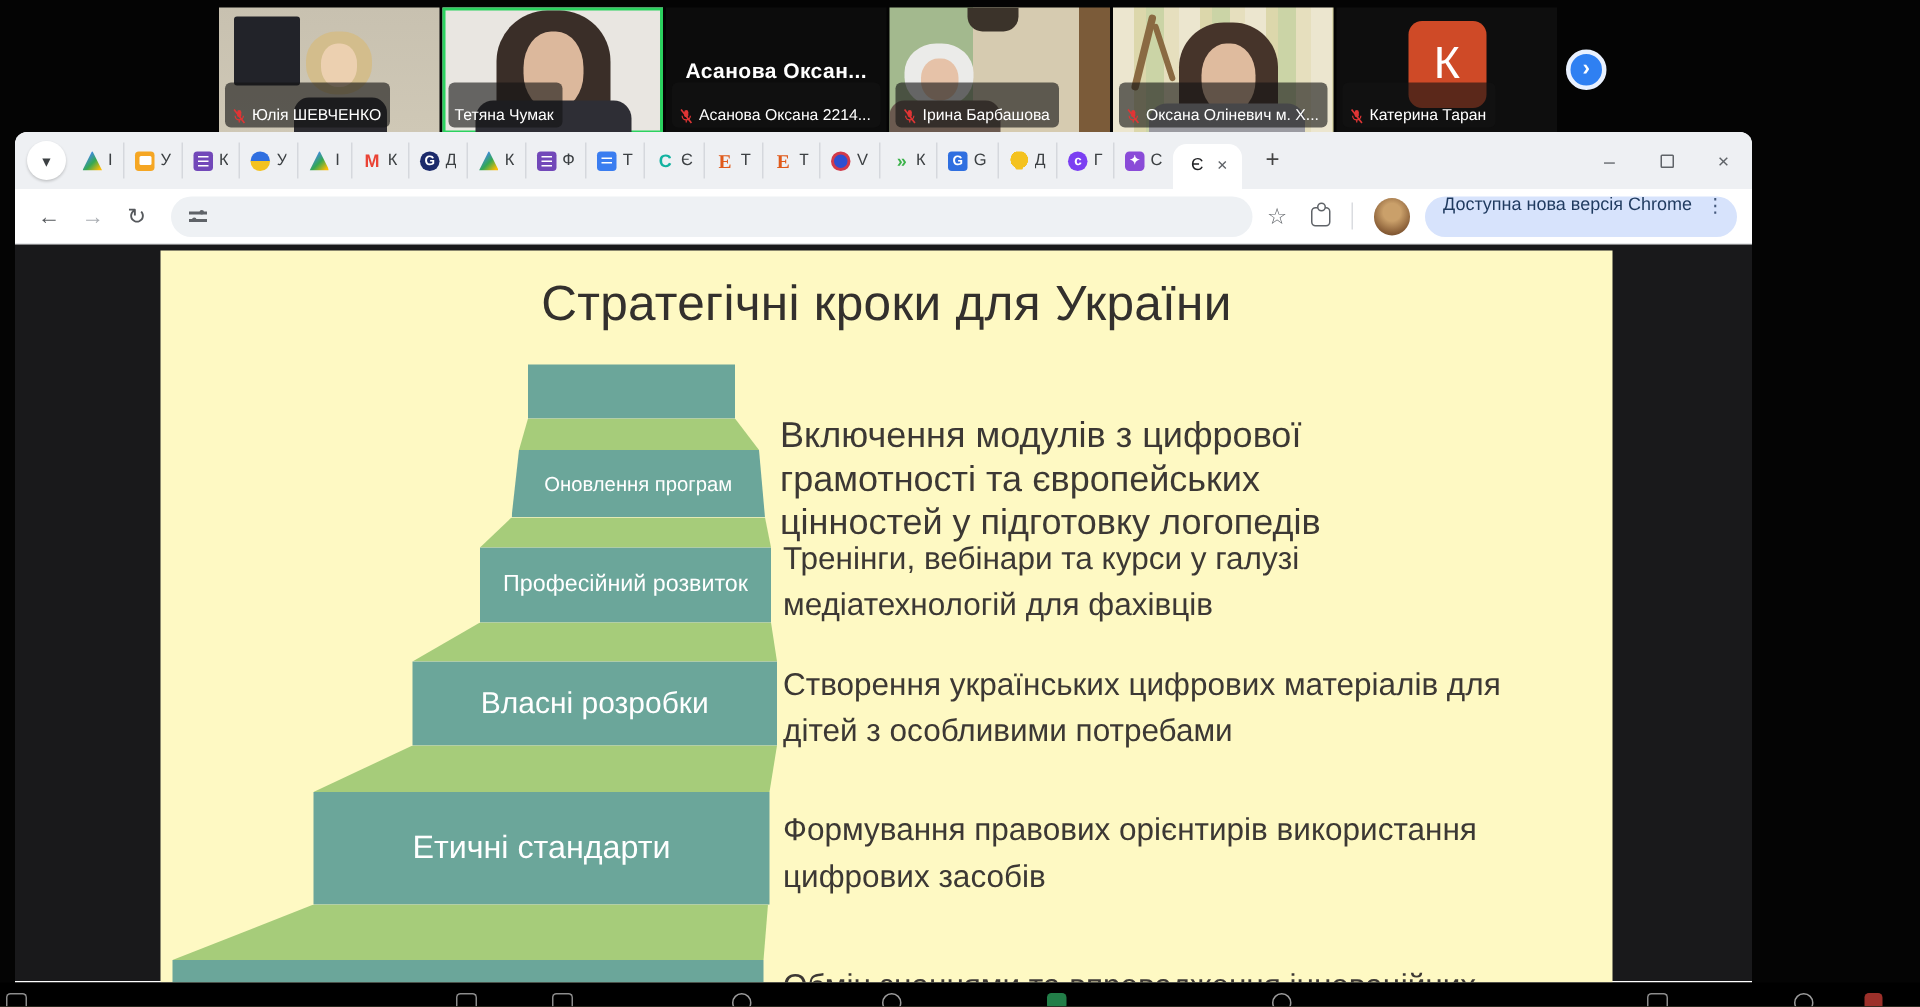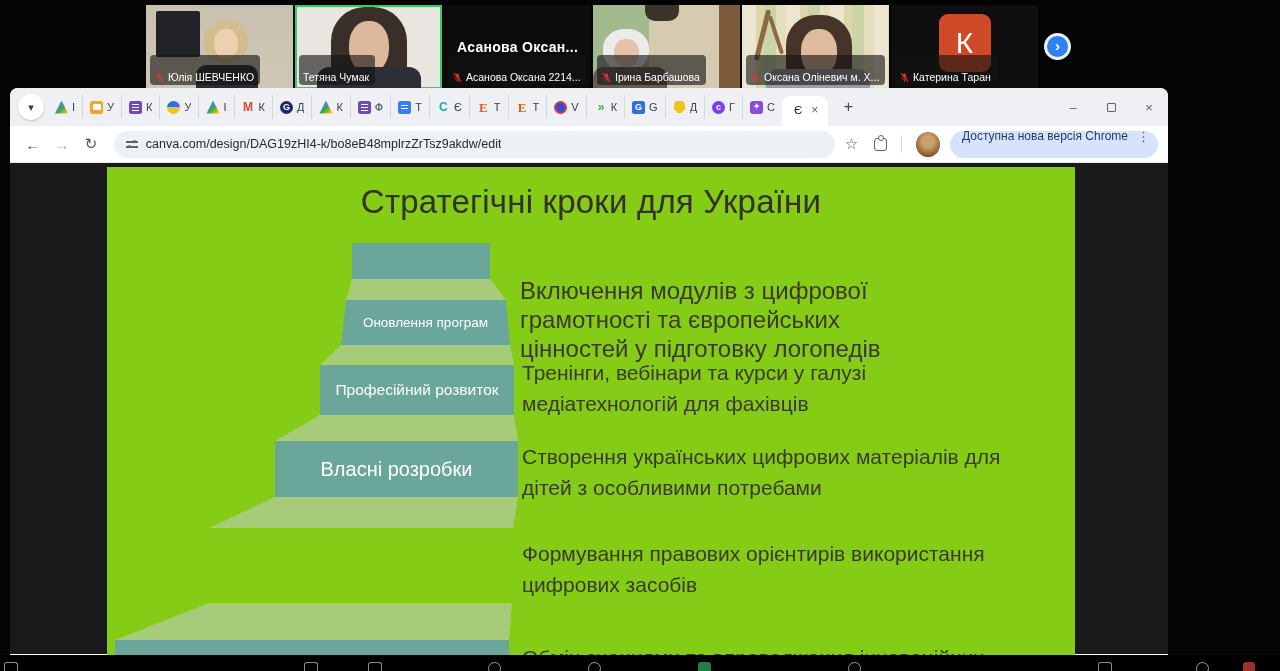--- a/index.html
+++ b/index.html
@@ -82,21 +82,21 @@
   .puzzle { position:relative; width:13px; height:13px; border:1.5px solid #5f6368; border-radius:3px; margin:0 6px; }
   .puzzle::after { content:""; position:absolute; top:-4px; left:3px; width:4px; height:4px; border-radius:50%; border:1.5px solid #5f6368; background:#fff; }
   .vsep { width:1px; height:18px; background:#dadce0; margin:0 4px; }
   #avatar { width:25px; height:25px; border-radius:50%; background:radial-gradient(circle at 50% 38%, #caa06a 30%, #8a5f38 70%, #5d3f24); margin:0 6px; }
   #updatepill { display:flex; align-items:center; gap:7px; height:27px; background:#d7e3fc; border-radius:14px; padding:0 6px 16px 12px; }
   #updatepill .ut { font-size:12px; color:#1f3a5f; white-space:nowrap; }
   #updatepill .dots { color:#44597c; font-size:13px; padding:0 2px; }
 
   
   #content { position:relative; height:491px; background:#19191b; }
-  #slide { position:absolute; left:97px; top:4px; width:968px; height:488px; background:#84cc16; overflow:hidden; }
+  #slide { position:absolute; left:97px; top:4px; width:968px; height:488px; background:#fef9c3; overflow:hidden; }
   #slide-title { position:absolute; left:0; top:16px; width:100%; text-align:center;
     font-size:33px; color:#33302d; letter-spacing:.2px; }
   .face { position:absolute; background:#6ba69a; display:flex; align-items:center; justify-content:center;
     color:#fff; white-space:nowrap; }
   .band { position:absolute; background:#a6cc7a; }
   .desc { position:absolute; color:#3c3834; }
   .d-sm { font-size:24px; line-height:29px; }
   .d-lg { font-size:21px; line-height:31px; }
 
   
@@ -298,21 +298,20 @@
         <div class="winbtn">×</div>
       </div>
     </div>
 
     <div id="toolbar">
       <div class="navic">←</div>
       <div class="navic fwd">→</div>
       <div class="navic">↻</div>
       <div id="urlpill">
         <span class="tuneic"></span>
-        <span id="urltext">canva.com/design/DAG19zHI4-k/bo8eB48mplrzZrTsz9akdw/edit</span>
       </div>
       <div class="rightic">☆</div>
       <div class="puzzle"></div>
       <div class="vsep"></div>
       <div id="avatar"></div>
       <div id="updatepill">
         <span class="ut">Доступна нова версія Chrome</span>
         <span class="dots">⋮</span>
       </div>
     </div>
@@ -332,20 +331,23 @@
         <div class="face" style="left:213px; top:198px; width:194px; height:50px; font-size:15.5px;">
             <span>Професійний розвиток</span>
           </div>
         <div class="band" style="left:168px; top:248px; width:243px; height:26px; clip-path:polygon(45px 0,239px 0,243px 26px,0 26px);"></div>
 
         <div class="face" style="left:168px; top:274px; width:243px; height:56px; font-size:20px;">
             <span>Власні розробки</span>
           </div>
         <div class="band" style="left:102px; top:330px; width:309px; height:31px; clip-path:polygon(66px 0,309px 0,304px 31px,0 31px);"></div>
 
+        <div class="face" style="left:102px; top:361px; width:304px; height:75px; font-size:21.5px;">
+            <span>Етичні стандарти</span>
+          </div>
         <div class="band" style="left:8px; top:436px; width:398px; height:37px; clip-path:polygon(94px 0,397px 0,394px 37px,0 37px);"></div>
 
         <div class="face" style="left:8px; top:473px; width:394px; height:30px;"></div>
 
         <div class="desc d-sm" style="left:413px; top:109px; width:408px;">Включення модулів з цифрової грамотності та європейських цінностей у підготовку логопедів</div>
         <div class="desc d-lg" style="left:415px; top:190px; width:400px;">Тренінги, вебінари та курси у галузі медіатехнологій для фахівців</div>
         <div class="desc d-lg" style="left:415px; top:274px; width:505px;">Створення українських цифрових матеріалів для дітей з особливими потребами</div>
         <div class="desc d-lg" style="left:415px; top:371px; width:490px;">Формування правових орієнтирів використання цифрових засобів</div>
         <div class="desc d-lg" style="left:415px; top:475px; width:520px;">Обмін знаннями та впровадження інноваційних</div>
       </div>

